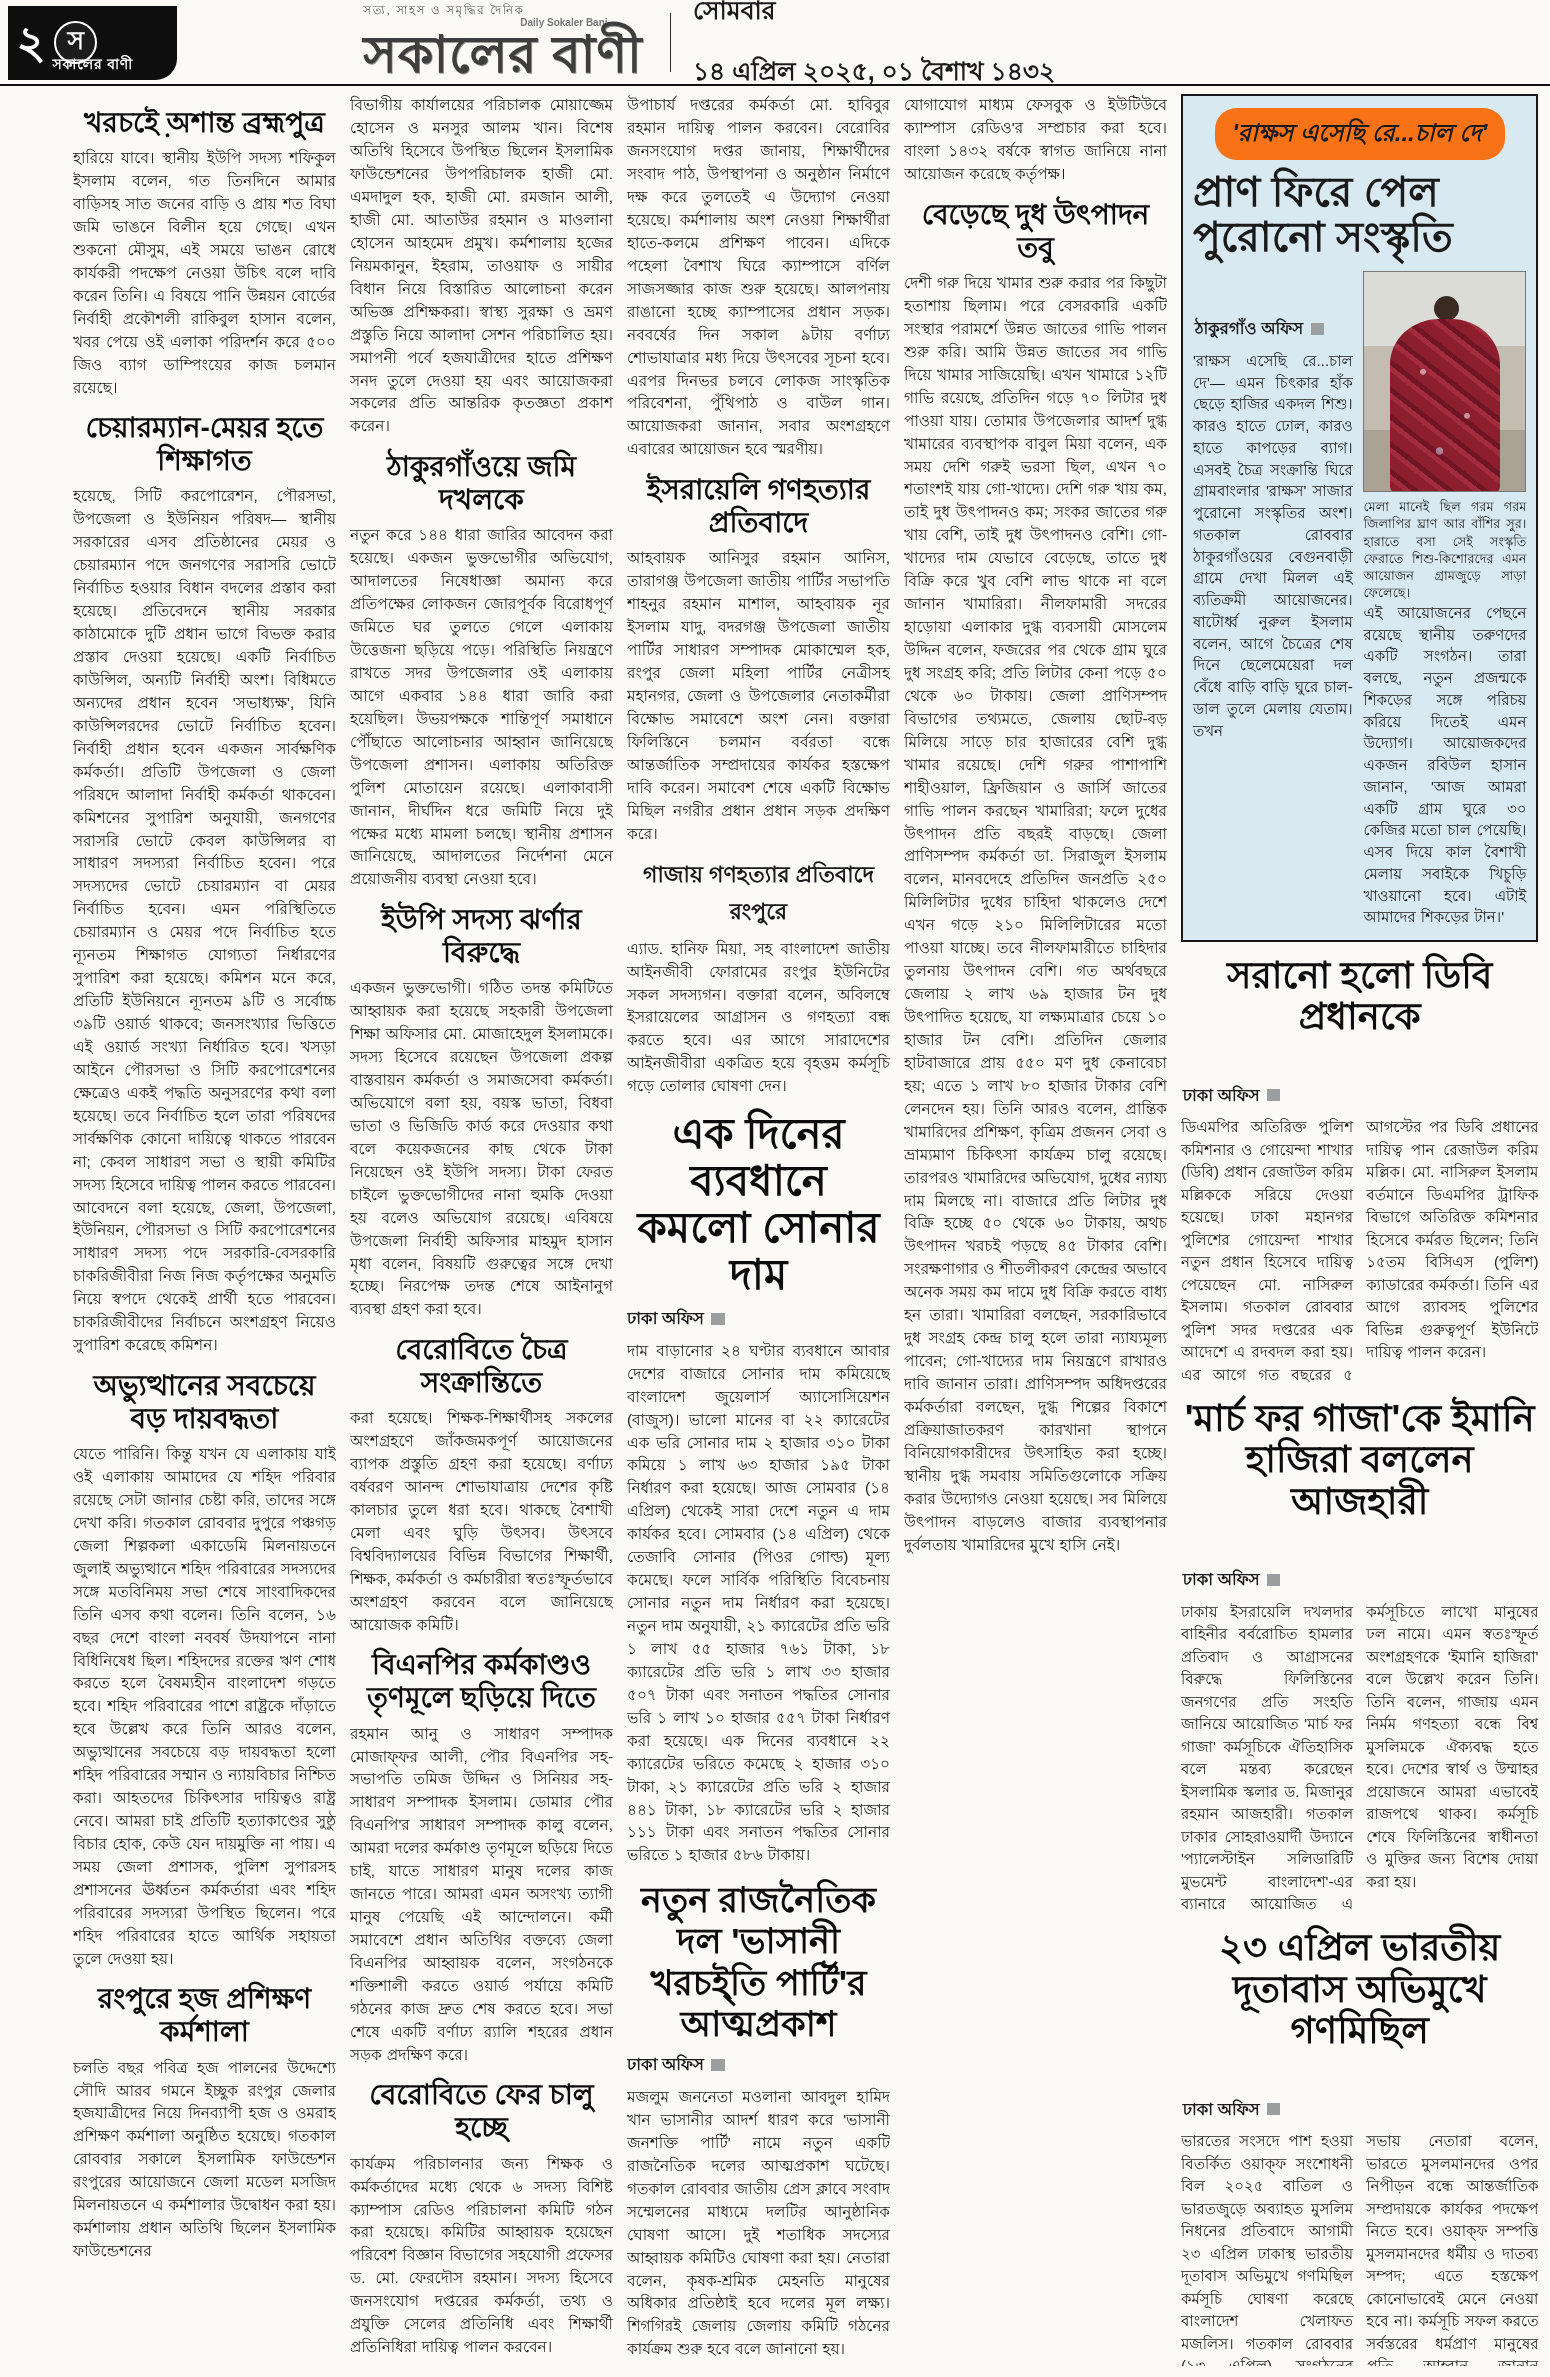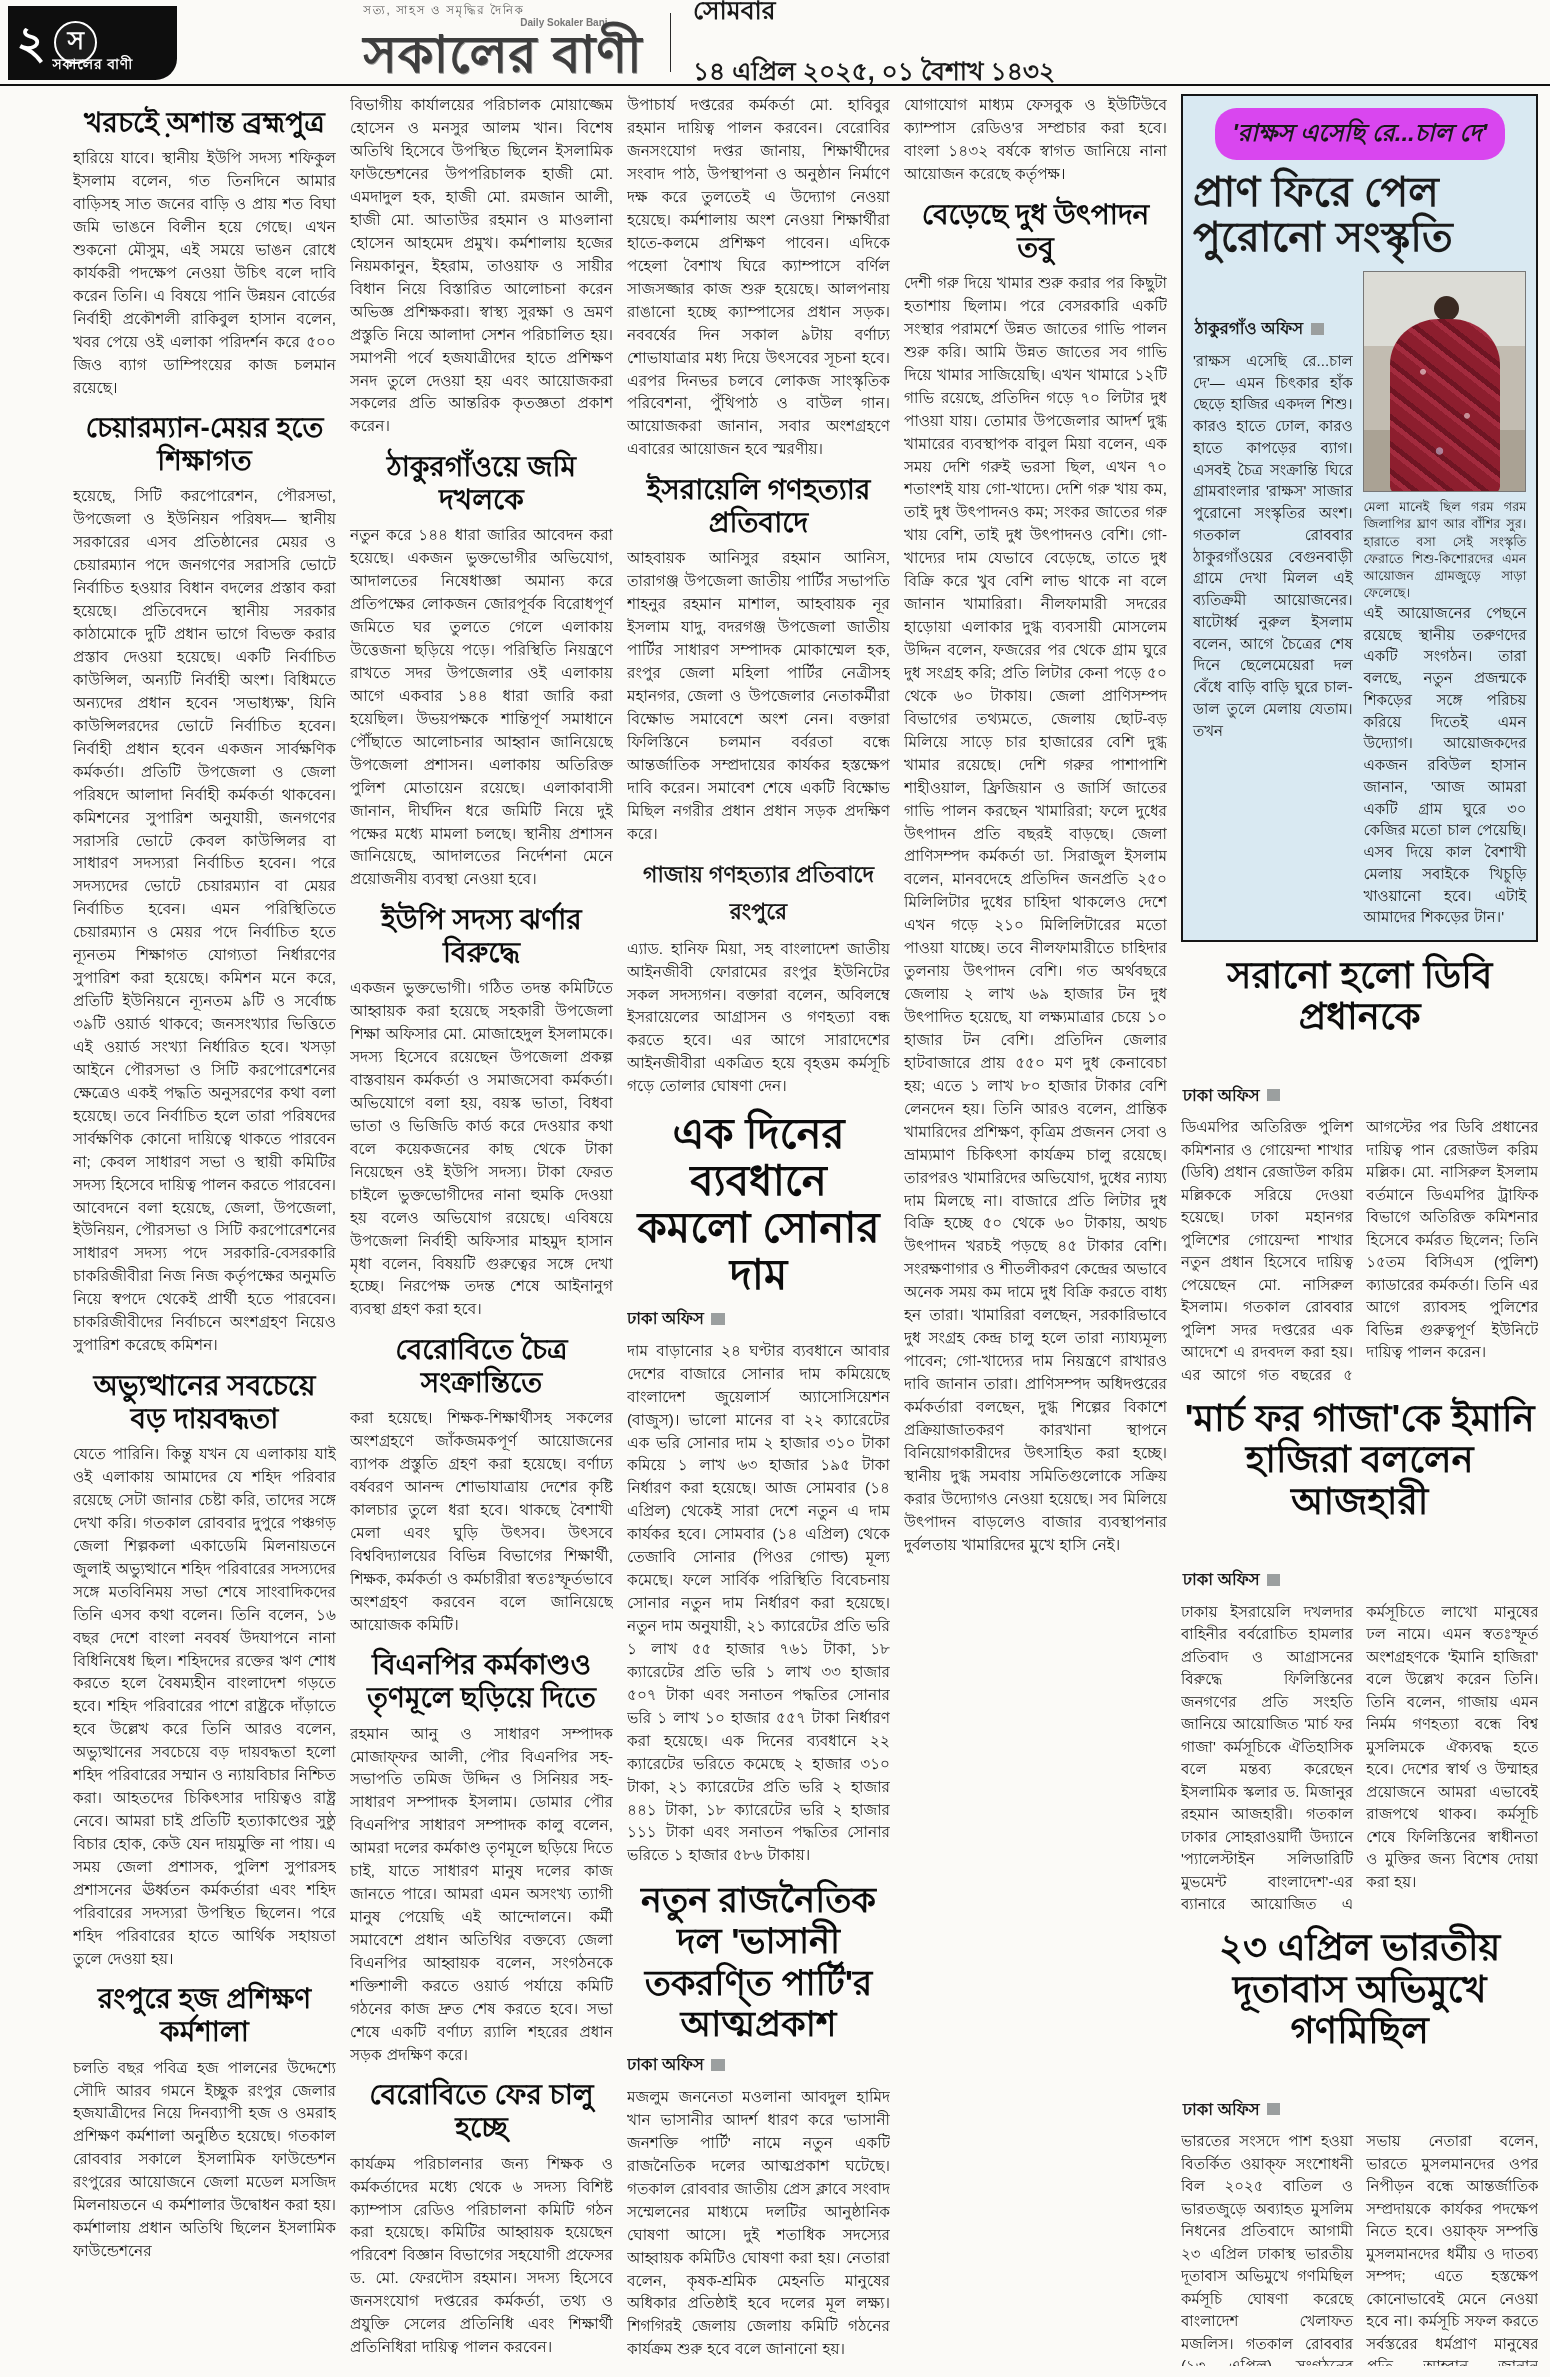--- a/index.html
+++ b/index.html
@@ -41,21 +41,21 @@
   article.xl .hl { font-size:42px; line-height:1.12; }
   .sub { font-size:22px; font-weight:800; text-align:center; margin:8.3px 1.7px 6.6px; }
   .byline { font-size:16.5px; font-weight:700; margin:1.7px 0 6.6px; }
   .byline::after { content:""; display:inline-block; width:13.2px; height:12.4px;
         background:#9b9f9f; margin-left:7.4px; vertical-align:-0.8px; }
   .bt { font-size:15.3px; line-height:1.5; text-align:justify; word-spacing:0.8px; }
 
   
   .rail { overflow:hidden; height:100%; }
   .feature-box { background:#d9e9f2; border:2.5px solid #161616; padding:10px 10px 11.6px; margin-bottom:13.2px; }
-  .kicker { background:#d946ef; border-radius:21.5px; text-align:center; font-size:24px;
+  .kicker { background:#f97316; border-radius:21.5px; text-align:center; font-size:24px;
             font-weight:700; font-style:italic; padding:5.8px 6.6px; margin:1.7px 21.5px 10px; }
   .feature-hl { font-size:41px; font-weight:800; text-align:left; line-height:1.1; margin:1.7px 0 11.6px; }
   .feature-cols { display:flex; gap:10.7px; }
   .fcol-left { flex:1 1 auto; }
   .fcol-right { flex:0 0 163px; }
   .feature-box .bt { font-size:15px; line-height:1.45; }
   .photo { width:163px; height:221px; position:relative; overflow:hidden;
            background:linear-gradient(#dcdcd6 0 34%, #c2bcb1 34% 72%, #aaa294 72% 100%);
            border:0.8px solid #777; }
   .photo .figure { position:absolute; left:16%; bottom:-3.3px; width:68%; height:80%;
@@ -178,21 +178,21 @@
   </article>
 
   <article class="xl">
     <h3 class="hl">এক দিনের ব্যবধানে কমলো সোনার দাম</h3>
 
     <div class="byline">ঢাকা অফিস</div>
     <p class="bt">দাম বাড়ানোর ২৪ ঘণ্টার ব্যবধানে আবার দেশের বাজারে সোনার দাম কমিয়েছে বাংলাদেশ জুয়েলার্স অ্যাসোসিয়েশন (বাজুস)। ভালো মানের বা ২২ ক্যারেটের এক ভরি সোনার দাম ২ হাজার ৩১০ টাকা কমিয়ে ১ লাখ ৬৩ হাজার ১৯৫ টাকা নির্ধারণ করা হয়েছে। আজ সোমবার (১৪ এপ্রিল) থেকেই সারা দেশে নতুন এ দাম কার্যকর হবে। সোমবার (১৪ এপ্রিল) থেকে তেজাবি সোনার (পিওর গোল্ড) মূল্য কমেছে। ফলে সার্বিক পরিস্থিতি বিবেচনায় সোনার নতুন দাম নির্ধারণ করা হয়েছে। নতুন দাম অনুযায়ী, ২১ ক্যারেটের প্রতি ভরি ১ লাখ ৫৫ হাজার ৭৬১ টাকা, ১৮ ক্যারেটের প্রতি ভরি ১ লাখ ৩৩ হাজার ৫০৭ টাকা এবং সনাতন পদ্ধতির সোনার ভরি ১ লাখ ১০ হাজার ৫৫৭ টাকা নির্ধারণ করা হয়েছে। এক দিনের ব্যবধানে ২২ ক্যারেটের ভরিতে কমেছে ২ হাজার ৩১০ টাকা, ২১ ক্যারেটের প্রতি ভরি ২ হাজার ৪৪১ টাকা, ১৮ ক্যারেটের ভরি ২ হাজার ১১১ টাকা এবং সনাতন পদ্ধতির সোনার ভরিতে ১ হাজার ৫৮৬ টাকায়।</p>
   </article>
 
   <article class="lg">
-    <h3 class="hl">নতুন রাজনৈতিক দল 'ভাসানী তকরণ্তি পার্টি'র আত্মপ্রকাশ</h3>
+    <h3 class="hl">নতুন রাজনৈতিক দল 'ভাসানী খরচই্তি পার্টি'র আত্মপ্রকাশ</h3>
 
     <div class="byline">ঢাকা অফিস</div>
     <p class="bt">মজলুম জননেতা মওলানা আবদুল হামিদ খান ভাসানীর আদর্শ ধারণ করে 'ভাসানী জনশক্তি পার্টি' নামে নতুন একটি রাজনৈতিক দলের আত্মপ্রকাশ ঘটেছে। গতকাল রোববার জাতীয় প্রেস ক্লাবে সংবাদ সম্মেলনের মাধ্যমে দলটির আনুষ্ঠানিক ঘোষণা আসে। দুই শতাধিক সদস্যের আহ্বায়ক কমিটিও ঘোষণা করা হয়। নেতারা বলেন, কৃষক-শ্রমিক মেহনতি মানুষের অধিকার প্রতিষ্ঠাই হবে দলের মূল লক্ষ্য। শিগগিরই জেলায় জেলায় কমিটি গঠনের কার্যক্রম শুরু হবে বলে জানানো হয়।</p>
   </article>
 </div>
     <div class="col">
   <article>
 
     <p class="bt">যোগাযোগ মাধ্যম ফেসবুক ও ইউটিউবে ক্যাম্পাস রেডিও'র সম্প্রচার করা হবে। বাংলা ১৪৩২ বর্ষকে স্বাগত জানিয়ে নানা আয়োজন করেছে কর্তৃপক্ষ।</p>
   </article>

